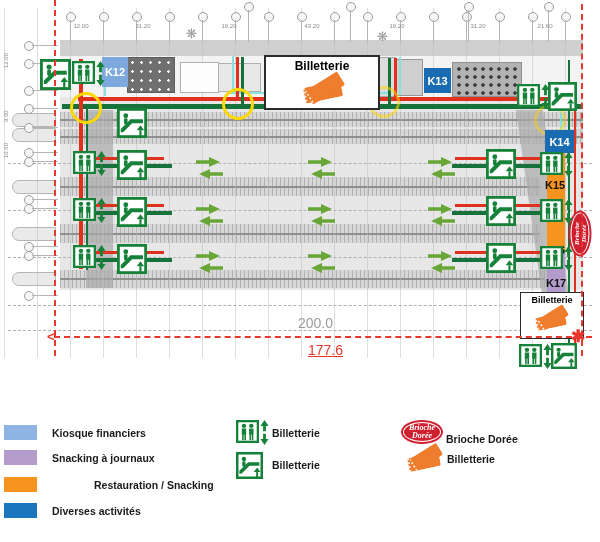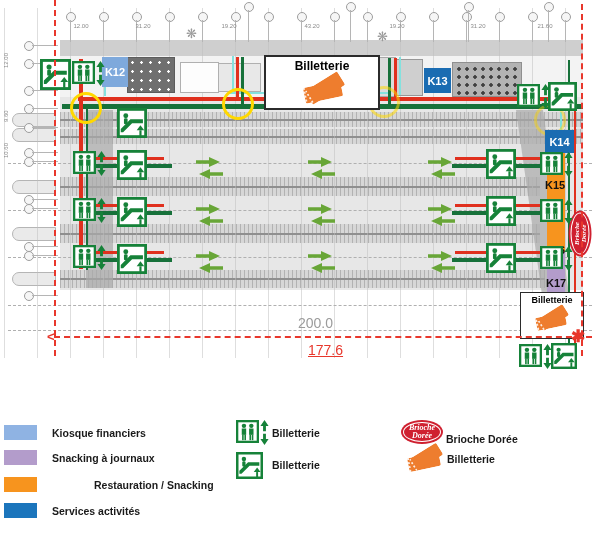--- a/index.html
+++ b/index.html
@@ -636,21 +636,21 @@
   </div>
 
   <div class="abs" style="left:0;top:415px;width:600px;height:120px;">
     <div class="abs sw" style="left: 4px; top: 10px; background: rgb(143, 179, 227);"></div>
     <span class="abs leg-label" style="left:52px;top:12px;">Kiosque financiers</span>
     <div class="abs sw" style="left: 4px; top: 35px; background: rgb(179, 156, 203);"></div>
     <span class="abs leg-label" style="left:52px;top:37px;">Snacking à journaux</span>
     <div class="abs sw" style="left: 4px; top: 62px; background: rgb(247, 148, 30);"></div>
     <span class="abs leg-label" style="left:52px;top:64px;margin-left:42px;">Restauration / Snacking</span>
     <div class="abs sw" style="left: 4px; top: 88px; background: rgb(27, 117, 188);"></div>
-    <span class="abs leg-label" style="left:52px;top:90px;">Services activités</span>
+    <span class="abs leg-label" style="left:52px;top:90px;">Diverses activités</span>
 
     <div class="abs lift" style="left:236px;top:5px;">
         <span class="lift-ic"><svg viewBox="0 0 26 26" width="100%" height="100%">
             <rect x="1.3" y="1.3" width="23.4" height="23.4" fill="#fff" stroke="#168239" stroke-width="2.6"></rect>
             <g fill="#168239">
               <circle cx="9" cy="6.6" r="2.5"></circle>
               <rect x="6.5" y="9.6" width="5" height="7.2"></rect>
               <rect x="6.9" y="16.8" width="1.8" height="6"></rect>
               <rect x="9.5" y="16.8" width="1.8" height="6"></rect>
               <circle cx="17.3" cy="6.6" r="2.5"></circle>

